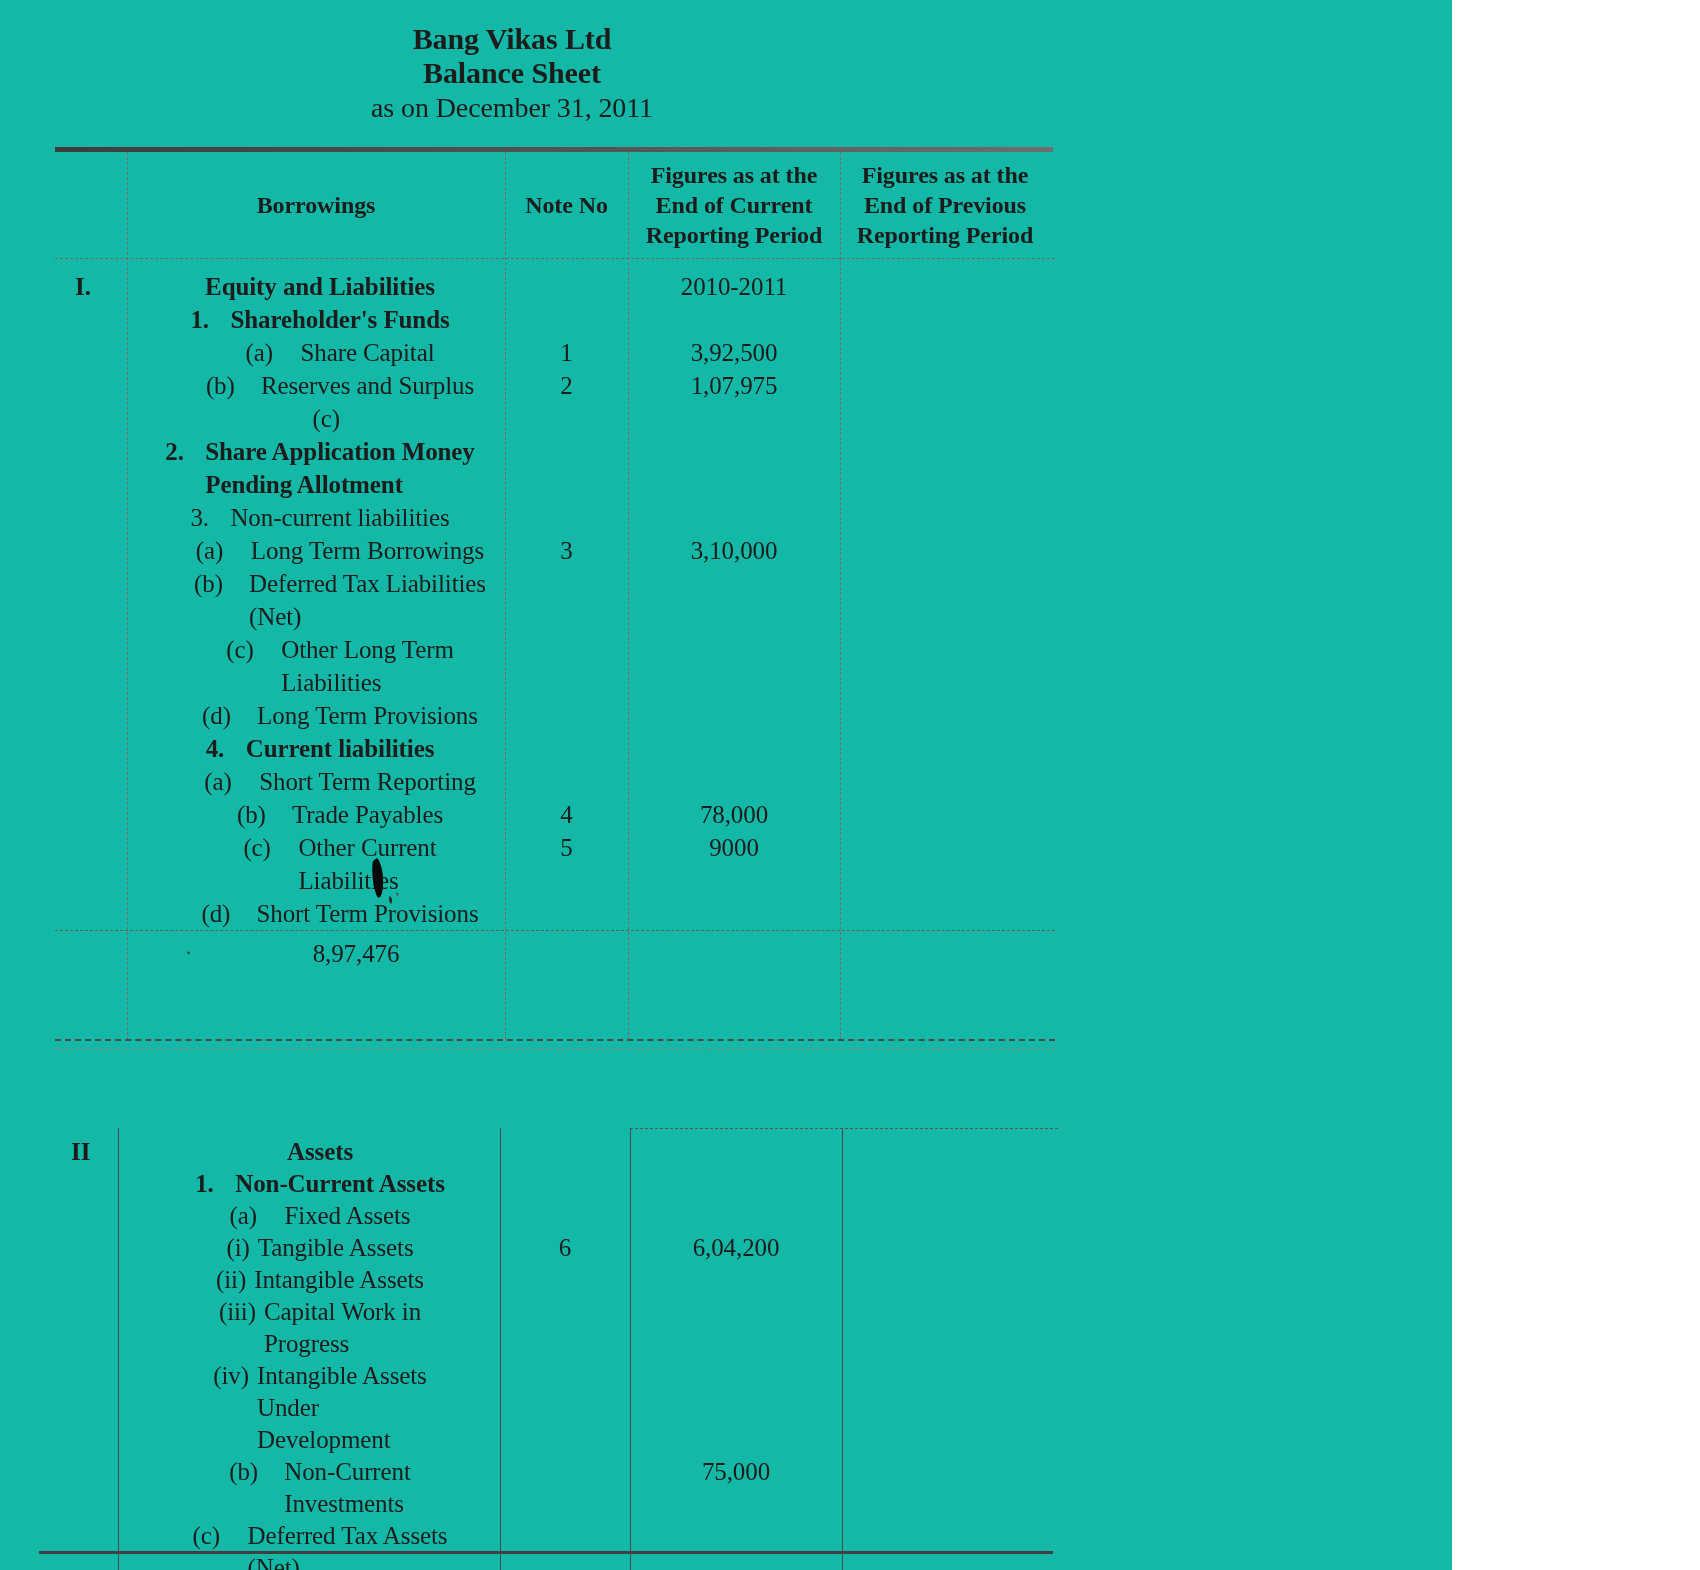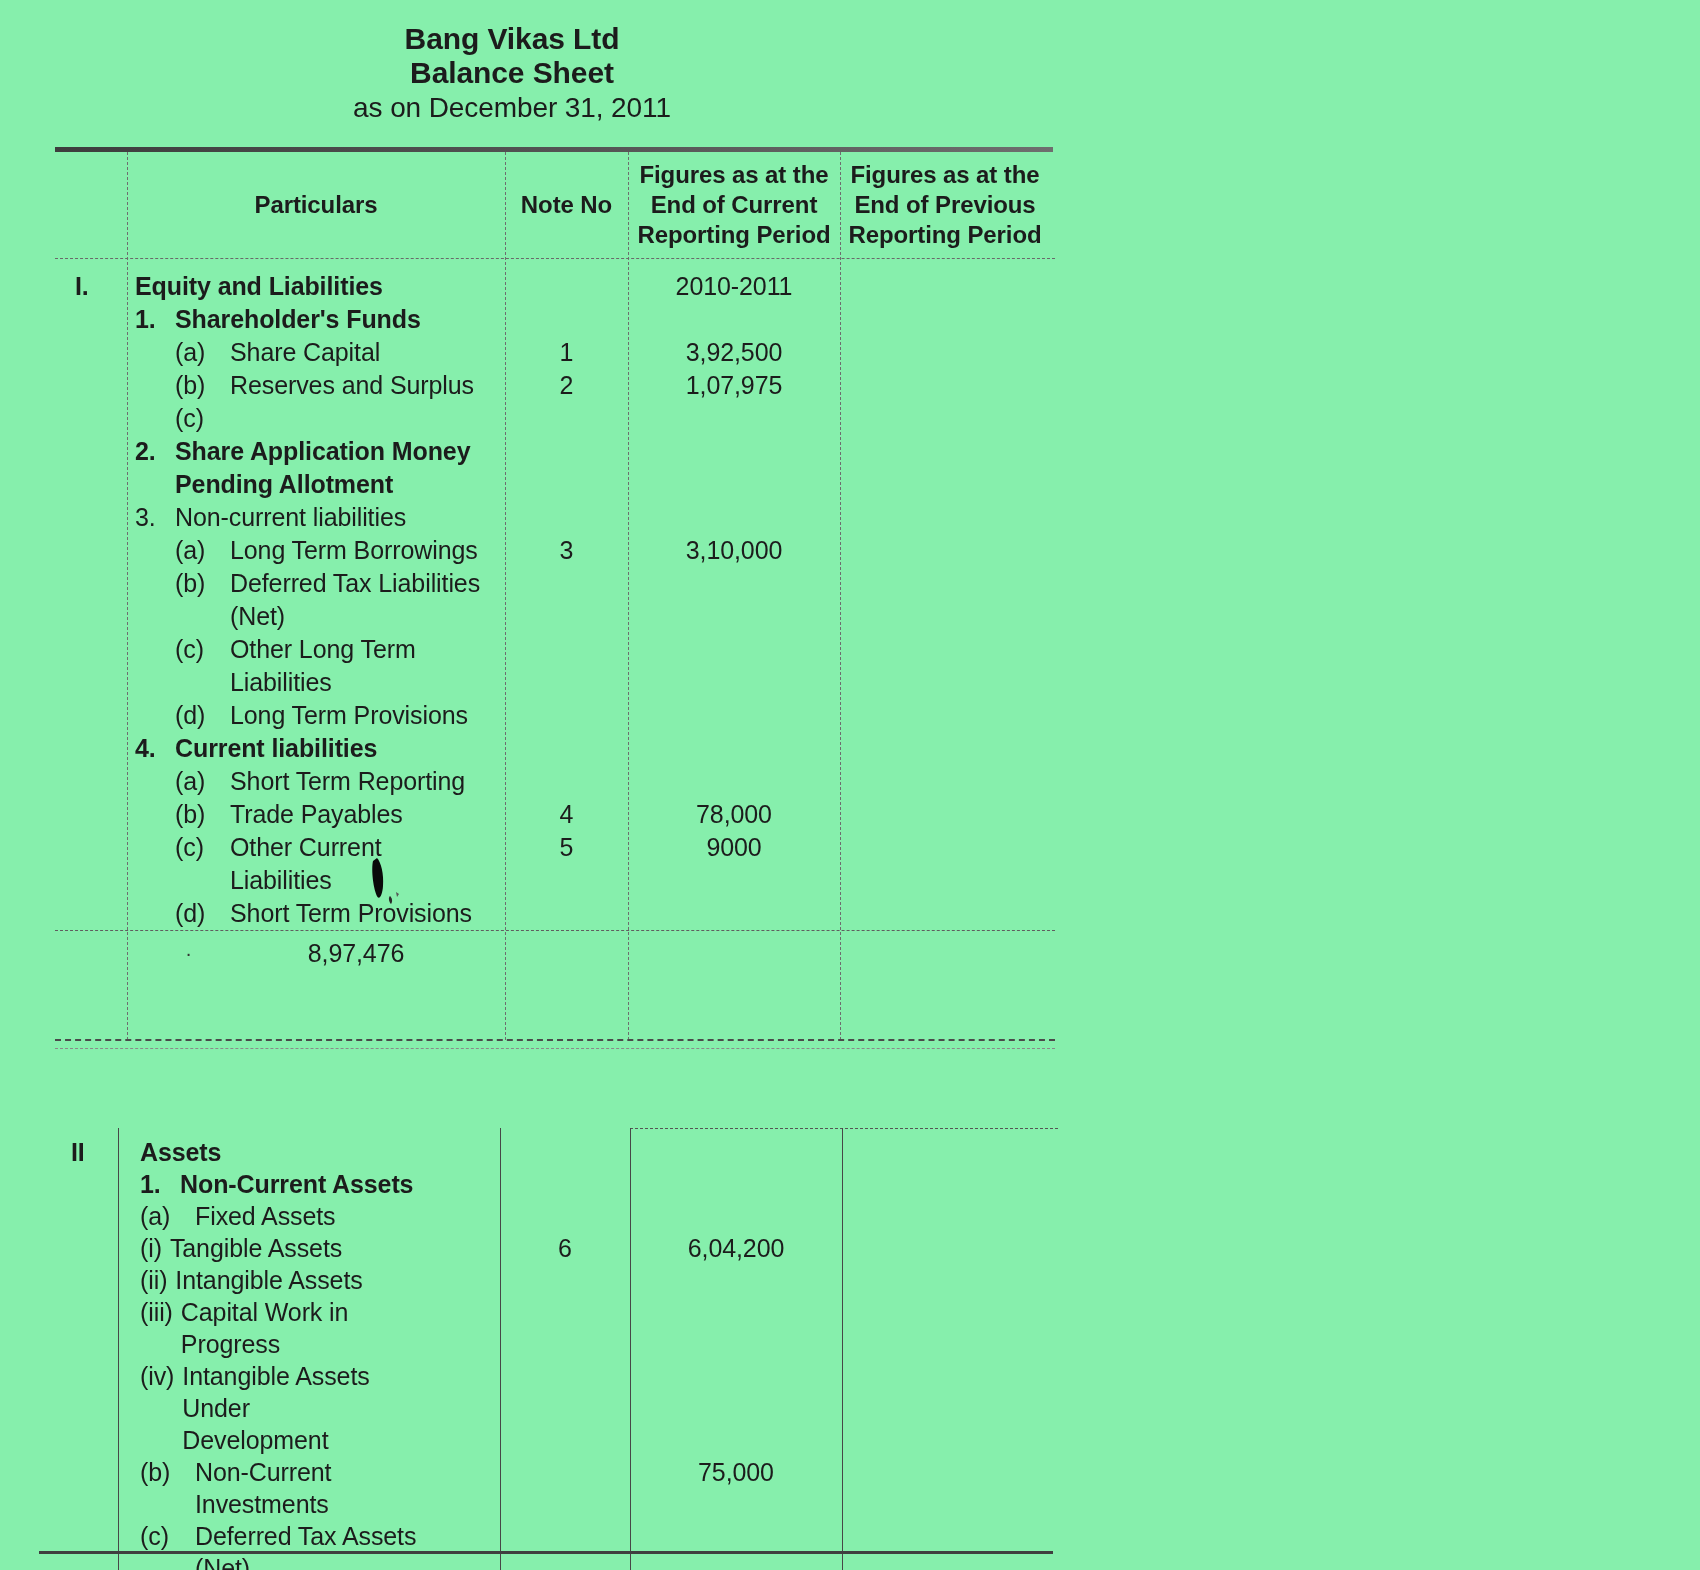--- a/index.html
+++ b/index.html
@@ -1,17 +1,17 @@
 <!DOCTYPE html>
 <html><head>
 <meta charset="utf-8">
 <style>
   html,body{margin:0;padding:0;background:#fff;}
-  .page{position:relative;width:1700px;height:1570px;background:#86efac;
-        font-family:Liberation Sans, sans-serif;color:#1c1c1c;overflow:hidden;
+  .page{position:relative;width:1452px;height:1570px;background:#14b8a6;
+        font-family:Liberation Serif, serif;color:#1c1c1c;overflow:hidden;
         letter-spacing:-0.1px;}
   .title{position:absolute;top:22px;left:12px;width:1000px;text-align:center;}
   .title .l1,.title .l2{font-size:30px;font-weight:bold;line-height:34px;}
   .title .l3{font-size:28px;line-height:36px;}
 
   .t{position:absolute;}
   .t1{left:55px;top:147px;width:1000px;height:902px;}
   .t2{left:55px;top:1128px;width:1000px;height:461px;}
 
   .topbar{position:absolute;left:0;top:0;width:998px;height:5px;
@@ -27,21 +27,21 @@
   .h-note{width:123px;}
   .h-cur{width:212px;white-space:pre-line;}
   .h-prev{width:210px;white-space:pre-line;}
 
   .tbody{position:absolute;top:111px;left:0;width:1000px;padding-top:12px;}
   .tbody2{position:absolute;top:0;left:0;width:1000px;padding-top:8px;}
   .tr{display:flex;align-items:flex-start;font-size:25px;line-height:33px;}
   .t2 .tr{line-height:32px;}
   .c-roman{width:72px;padding-left:20px;box-sizing:border-box;flex:none;}
   .t2 .c-roman{width:63px;padding-left:16px;}
-  .c-part{width:378px;box-sizing:border-box;display:flex;padding-left:8px;flex:none;}
+  .c-part{width:378px;box-sizing:border-box;display:flex;padding-left:8px;flex:none;justify-content:center;}
   .t2 .c-part{width:382px;padding-left:22px;}
   .pfx{flex:none;}
   .p-num .pfx{width:40px;}
   .p-let{padding-left:48px;}
   .p-let .pfx{width:55px;}
   .p-sub{padding-left:113px;}
   .p-sub .pfx{margin-right:8px;}
   .txt{white-space:pre-line;}
   .c-note{width:123px;text-align:center;flex:none;}
   .t2 .c-note{width:130px;}
@@ -73,21 +73,21 @@
     <div class="vline" style="left:72px;top:5px;height:888px;"></div>
     <div class="vline" style="left:450px;top:5px;height:888px;"></div>
     <div class="vline" style="left:573px;top:5px;height:888px;"></div>
     <div class="vline" style="left:785px;top:5px;height:888px;"></div>
     <div class="hline" style="top:111px;"></div>
     <div class="hline botline1"></div>
     <div class="hline botline2"></div>
 
     <div class="thead">
       <div class="h-roman"></div>
-      <div class="h-part">Particulars</div>
+      <div class="h-part">Borrowings</div>
       <div class="h-note">Note No</div>
       <div class="h-cur">Figures as at the
 End of Current
 Reporting Period</div>
       <div class="h-prev">Figures as at the
 End of Previous
 Reporting Period</div>
     </div>
 
     <div class="tbody">

